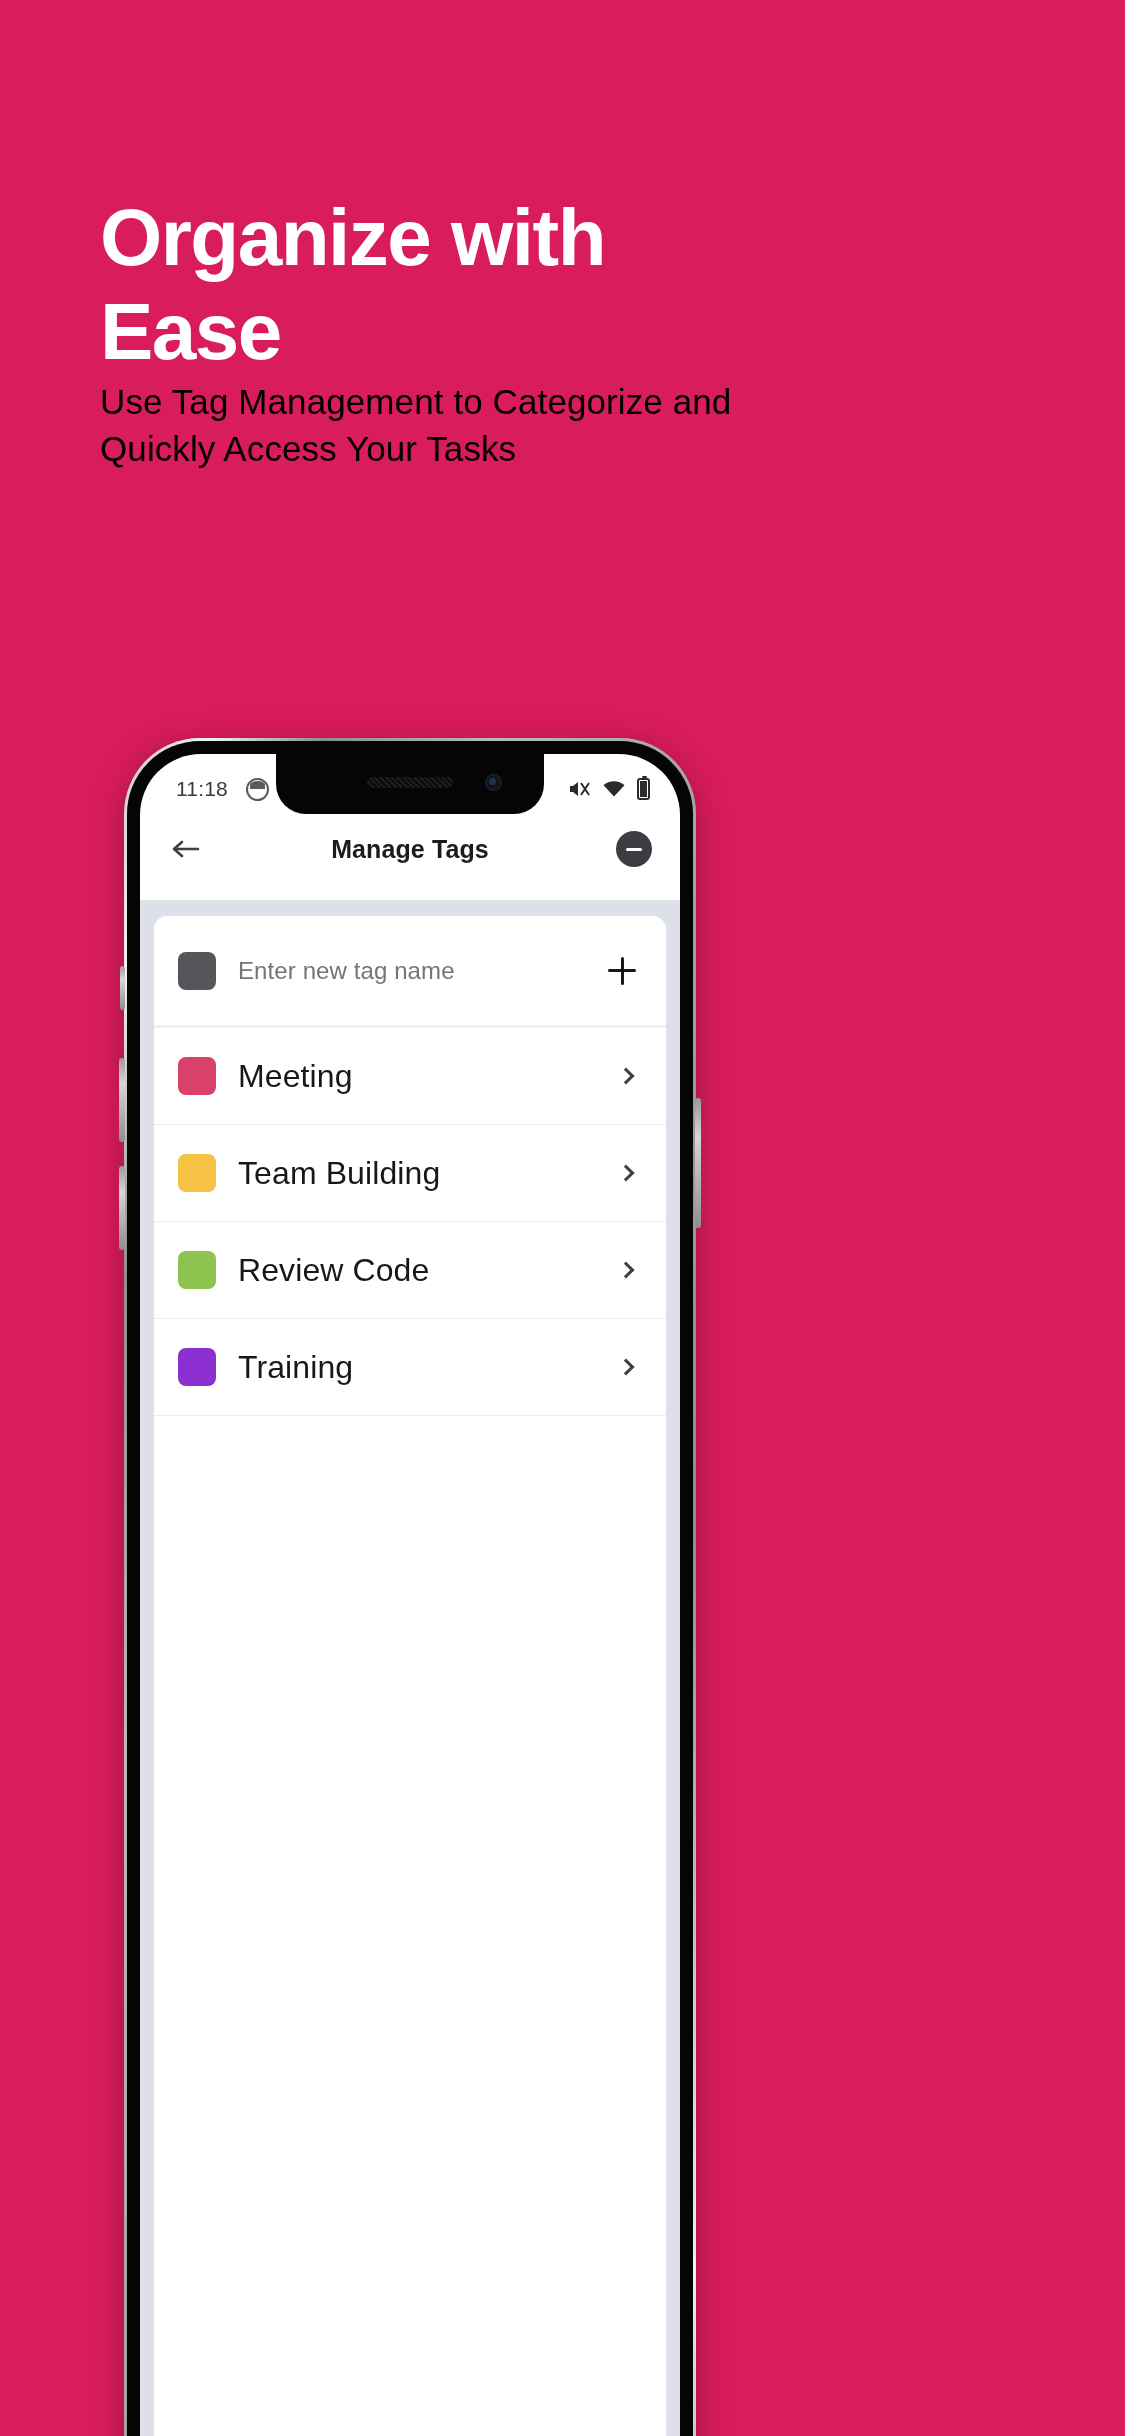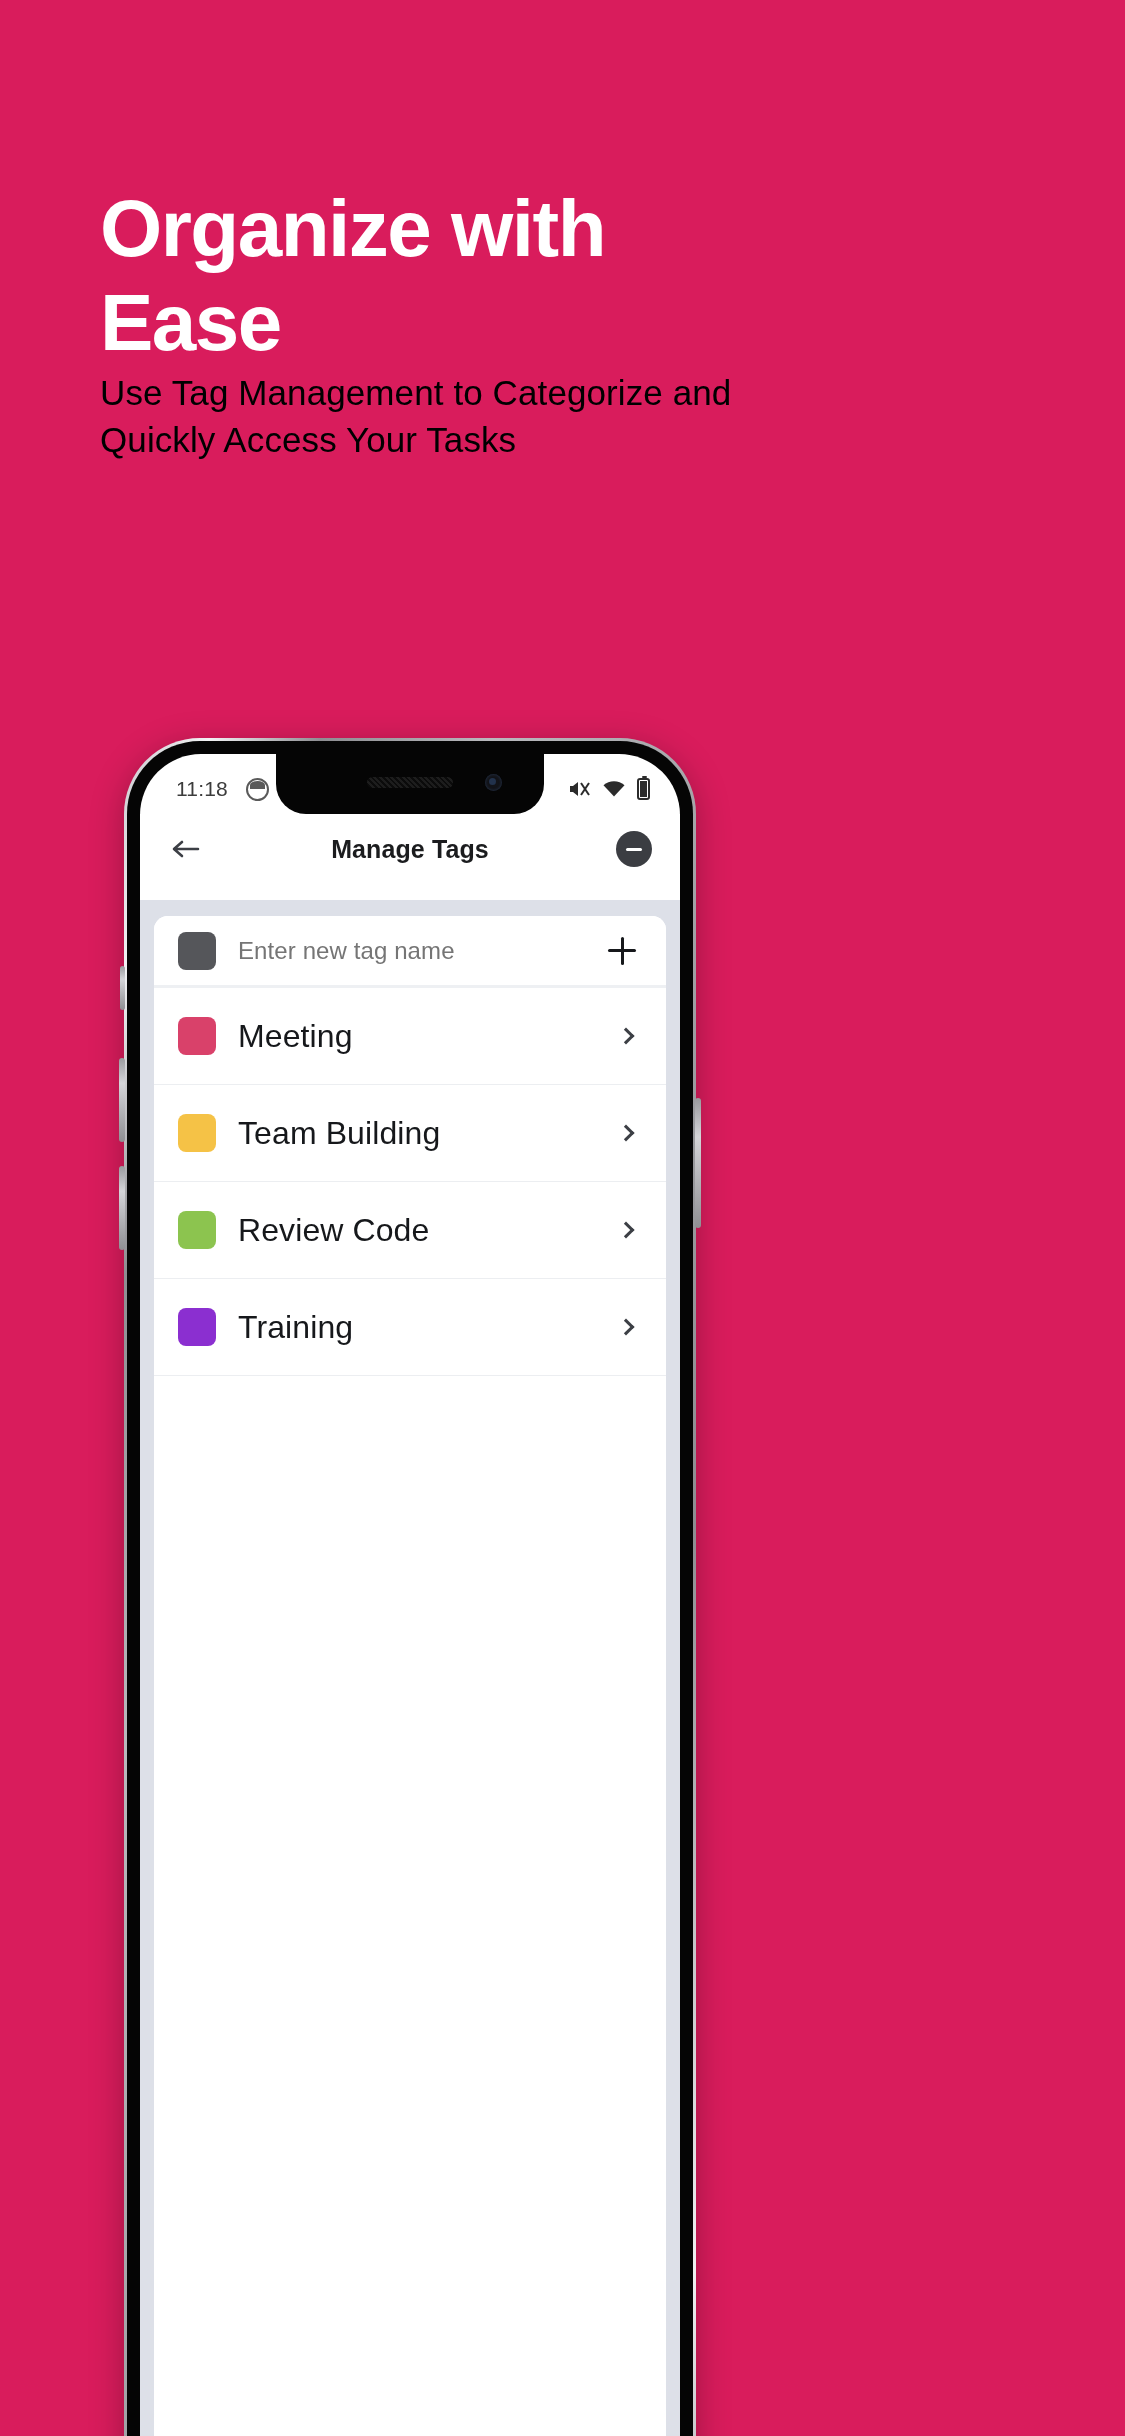--- a/index.html
+++ b/index.html
@@ -7,21 +7,21 @@
   body {
     font-family:"Liberation Sans", sans-serif;
     background:#d91c5c;
     overflow:hidden;
     position:relative;
   }
 
   
   .hero {
     position:absolute;
-    left:100px; top:182px; width:900px;
+    left:100px; top:191px; width:900px;
   }
   .hero-title {
     font-size:80px;
     font-weight:bold;
     line-height:1.17;
     color:#ffffff;
     letter-spacing:-1.5px;
     white-space:pre-line;
   }
   .hero-sub {
@@ -248,21 +248,21 @@
   }
   .row {
     display:flex;
     align-items:center;
     height:97px;
     padding:0 24px 0 24px;
     border-bottom:1px solid #eceef1;
     background:#ffffff;
   }
   .row.input-row {
-    height:72px;
+    height:112px;
     border-bottom:3px solid #eef0f3;
   }
   .swatch {
     width:38px; height:38px;
     border-radius:8px;
     flex:0 0 38px;
   }
   .row-label {
     margin-left:22px;
     font-size:32px;

